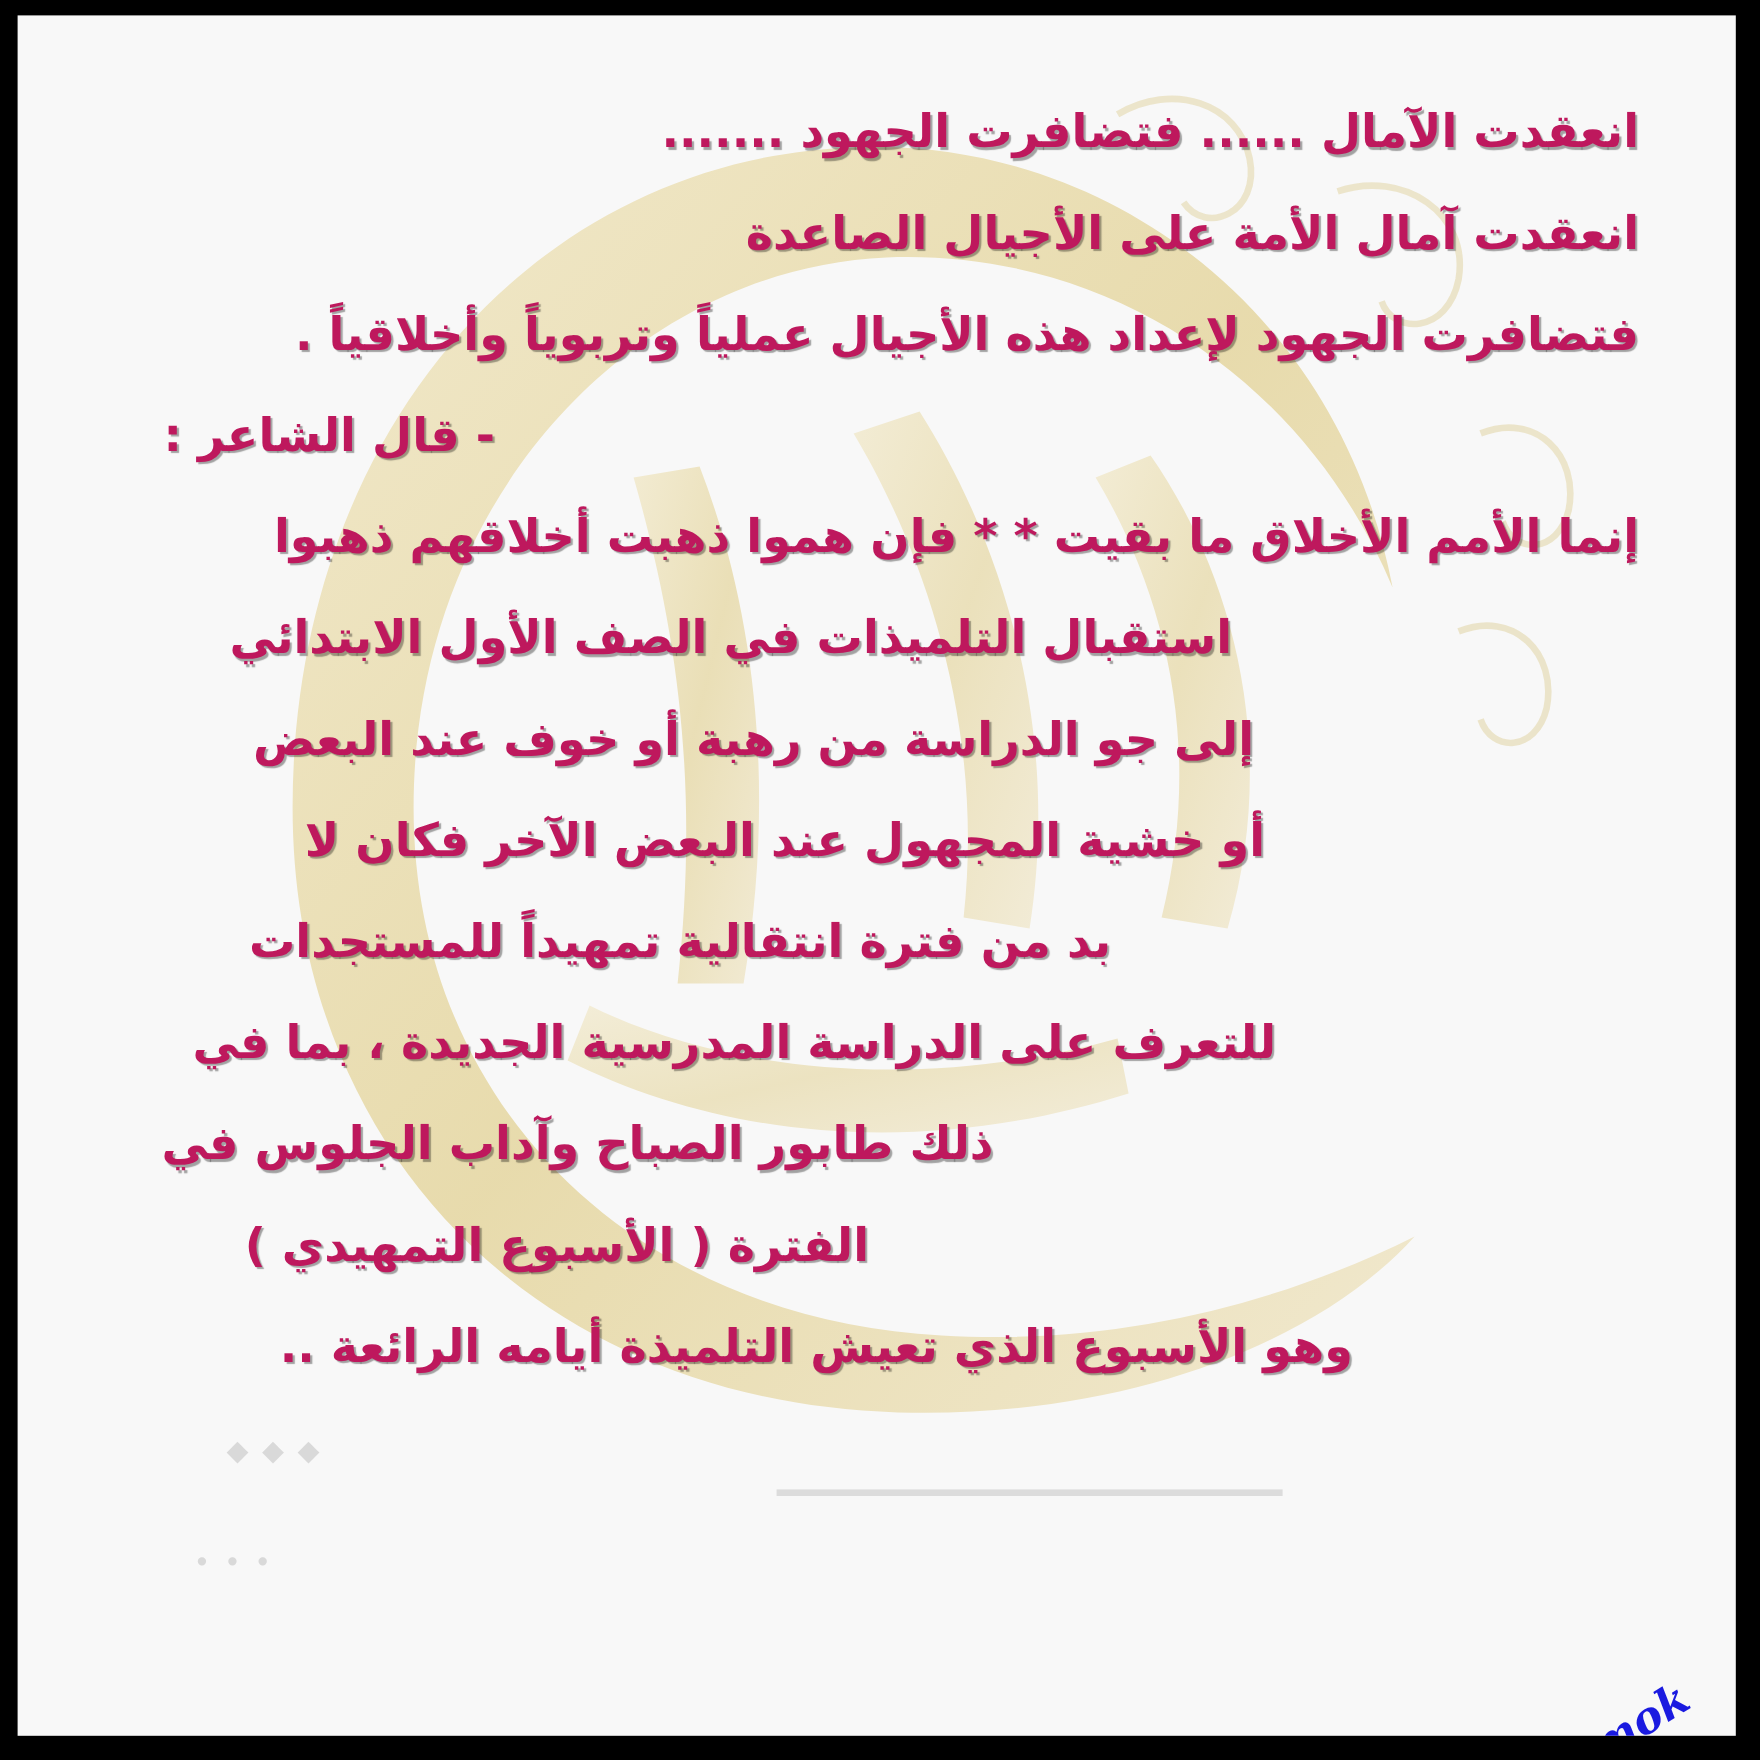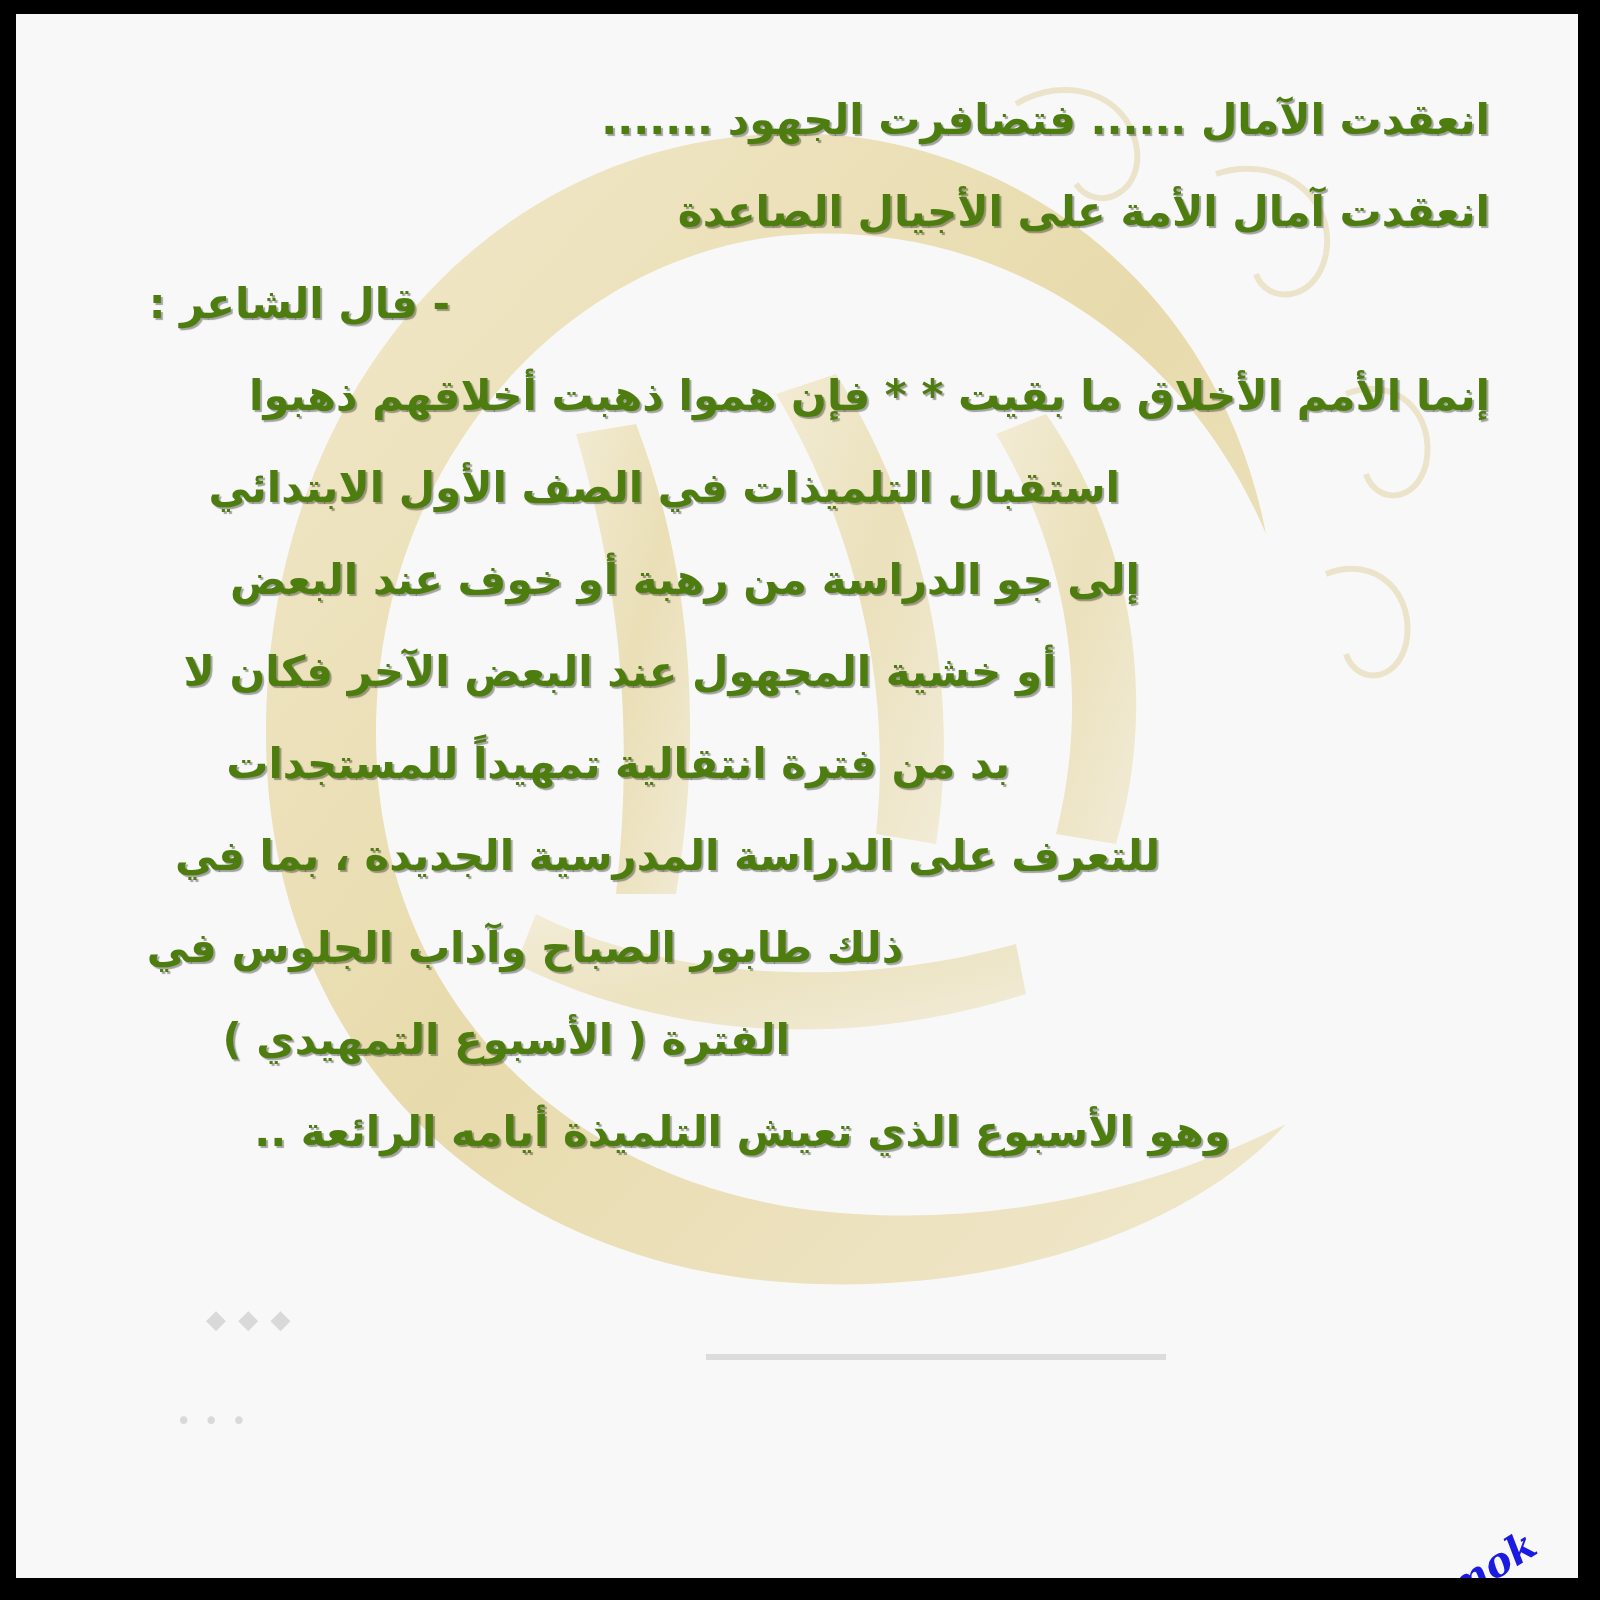--- a/index.html
+++ b/index.html
@@ -35,21 +35,21 @@
       letter-spacing: 2px;
     }
     .body-text {
       position: absolute;
       left: 74px;
       top: 60px;
       width: 1400px;
       direction: rtl;
       font-family: "DejaVu Sans", sans-serif;
       font-weight: bold;
-      color: #4d7c0f;
+      color: #be185d;
       font-size: 42px;
     }
     .line {
       height: 92px;
       line-height: 92px;
       white-space: nowrap;
       text-shadow: 2px 2px 1px rgba(0,0,0,0.35);
     }
     .signature {
       position: absolute;
@@ -94,25 +94,26 @@
     </g>
 
     <rect x="690" y="1340" width="460" height="6" fill="#d8d8d8" opacity="0.9"></rect>
   </svg>
   <div class="watermark-caption" style="left:190px; top:1290px;">◆ ◆ ◆</div>
   <div class="watermark-caption" style="left:160px; top:1392px;">• • •</div>
 
   <div class="body-text">
     <div class="line" style="padding-left:0;">انعقدت الآمال ...... فتضافرت الجهود .......</div>
     <div class="line">انعقدت آمال الأمة على الأجيال الصاعدة</div>
+    <div class="line">فتضافرت الجهود لإعداد هذه الأجيال عملياً وتربوياً وأخلاقياً .</div>
     <div class="line" style="padding-right:1040px;">- قال الشاعر :</div>
     <div class="line">إنما الأمم الأخلاق ما بقيت * *  فإن هموا ذهبت أخلاقهم ذهبوا</div>
     <div class="line" style="padding-right:370px;">استقبال التلميذات في الصف الأول الابتدائي</div>
     <div class="line" style="padding-right:350px;">إلى جو الدراسة من رهبة أو خوف عند البعض</div>
-    <div class="line" style="padding-right:340px;text-align:center;">أو خشية المجهول عند البعض الآخر فكان لا</div>
+    <div class="line" style="padding-right:340px;">أو خشية المجهول عند البعض الآخر فكان لا</div>
     <div class="line" style="padding-right:480px;">بد من فترة انتقالية تمهيداً للمستجدات</div>
     <div class="line" style="padding-right:330px;">للتعرف على الدراسة المدرسية الجديدة ، بما في</div>
     <div class="line" style="padding-right:530px;text-align:center;">ذلك طابور الصباح وآداب الجلوس في</div>
     <div class="line" style="padding-right:700px;">الفترة ( الأسبوع التمهيدي )</div>
     <div class="line" style="padding-right:260px;">وهو الأسبوع الذي تعيش التلميذة أيامه الرائعة ..</div>
   </div>
 
   <div class="signature">shmok</div>
 </div>
 

